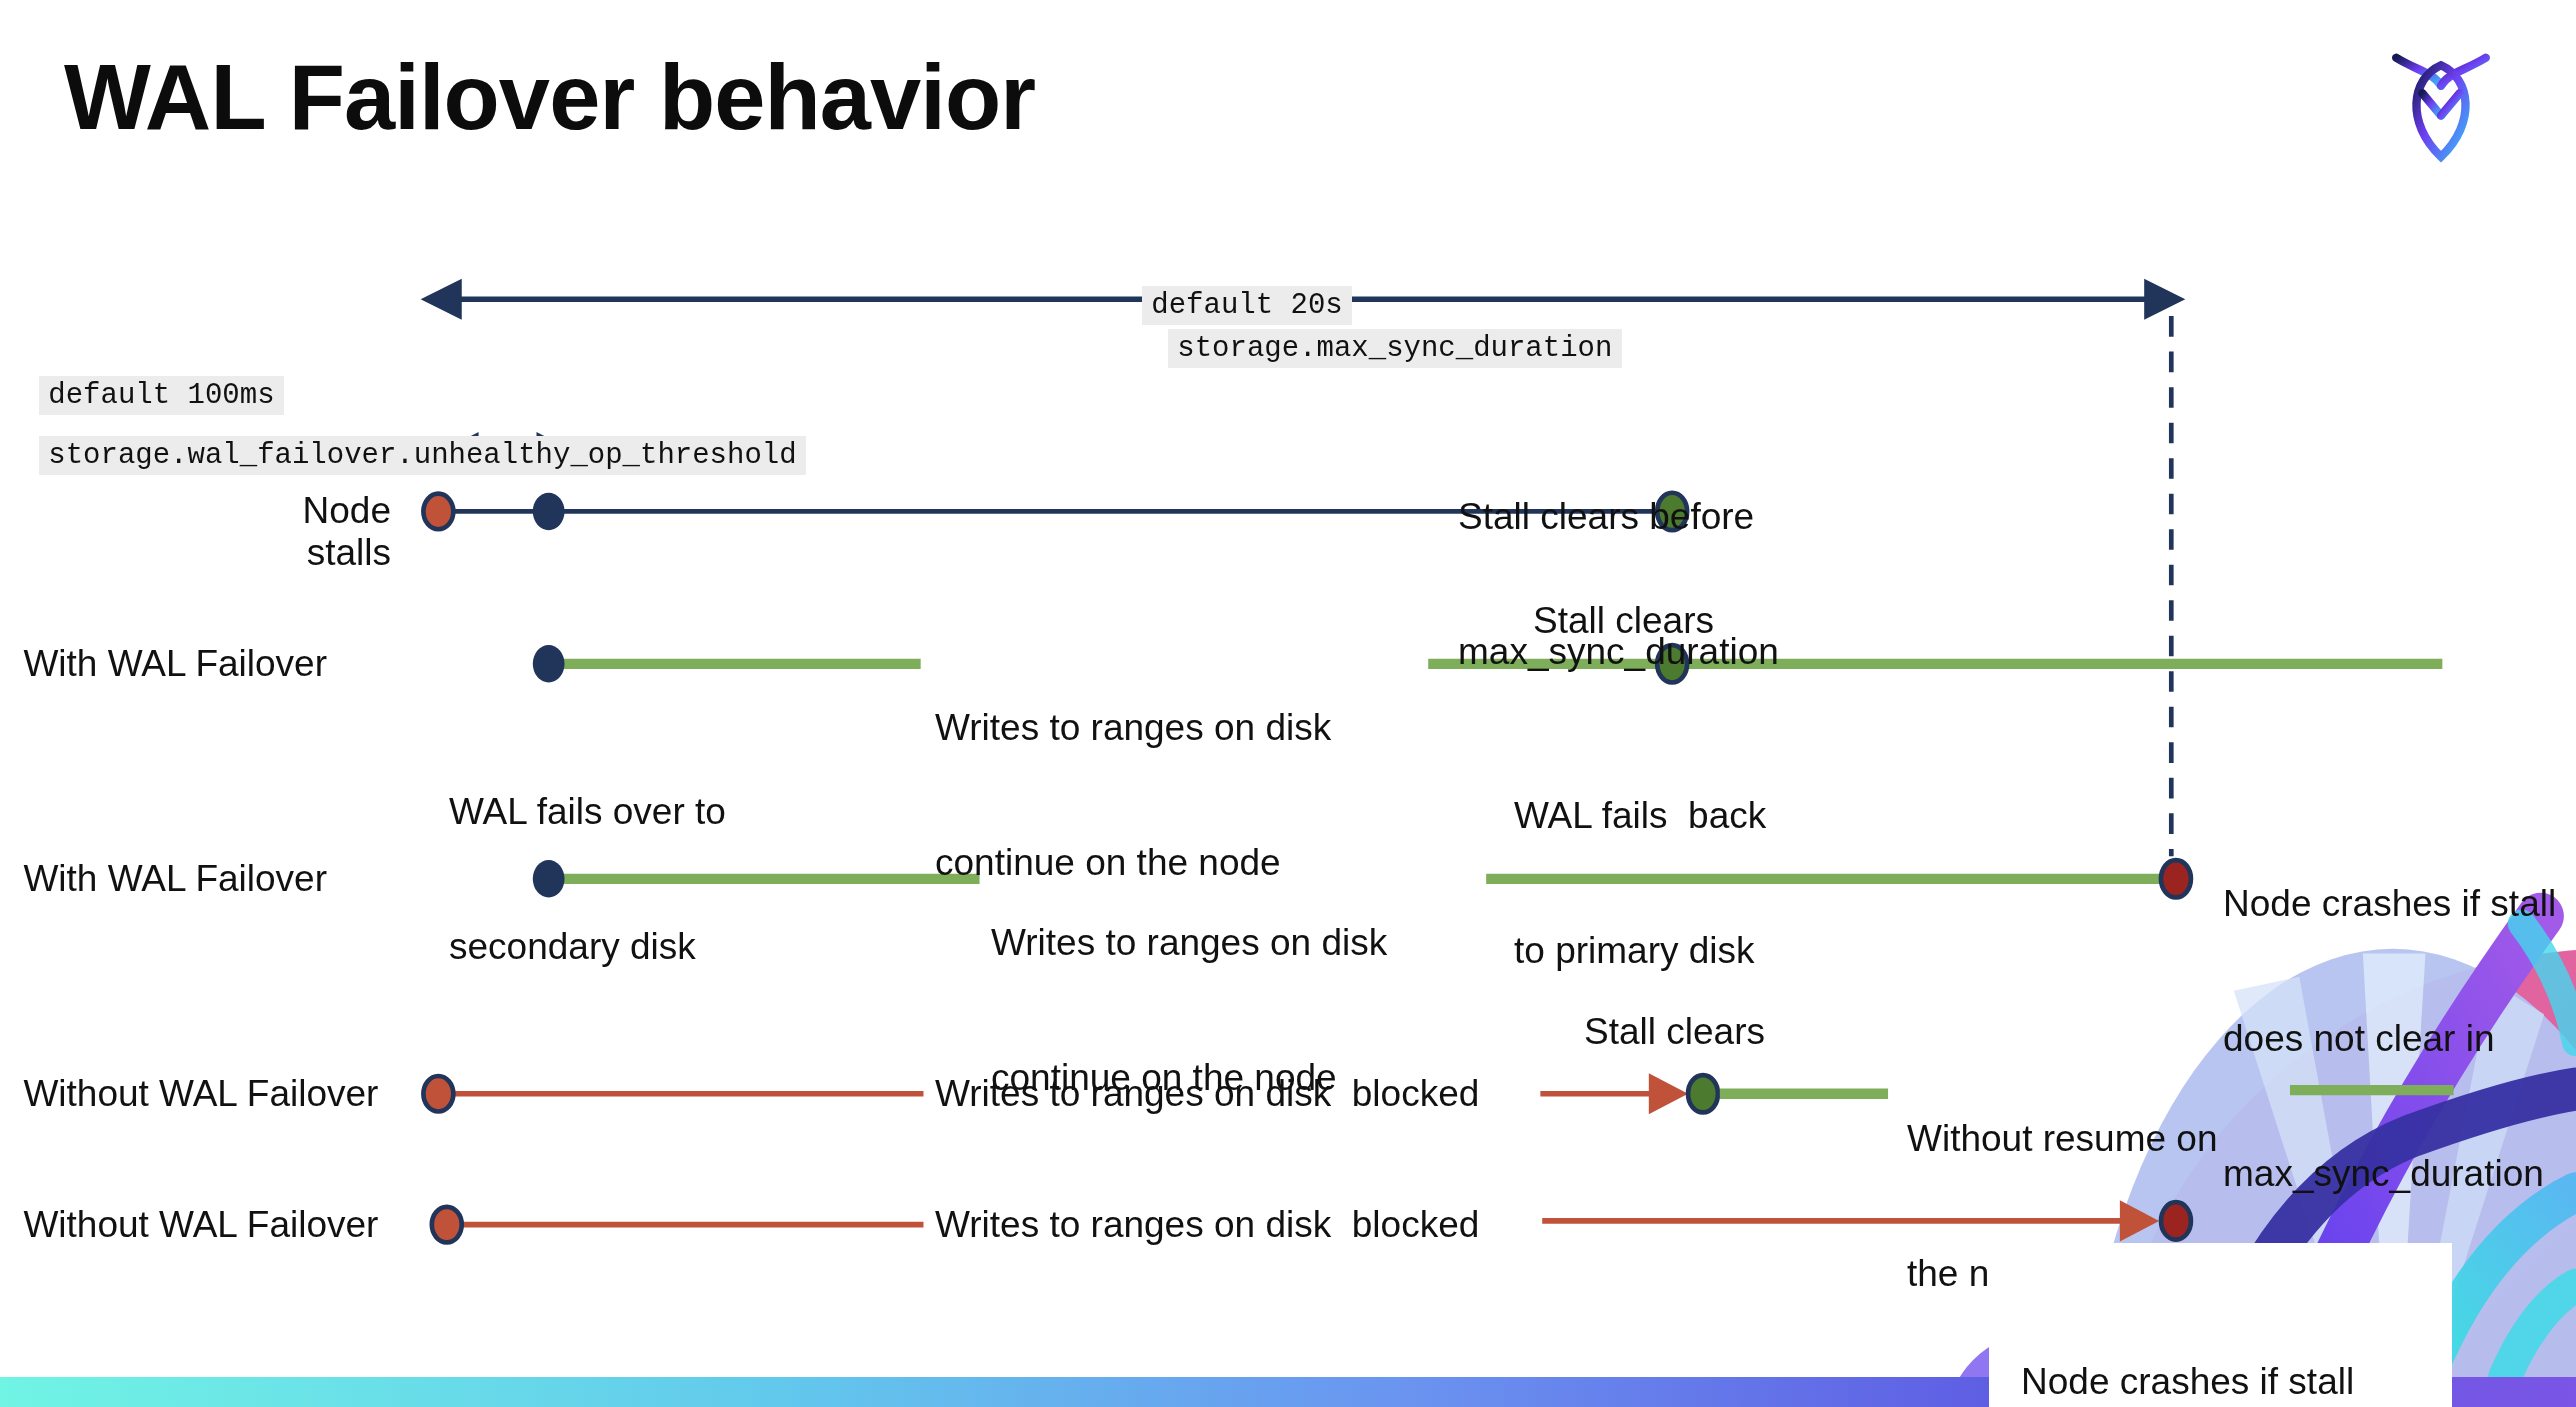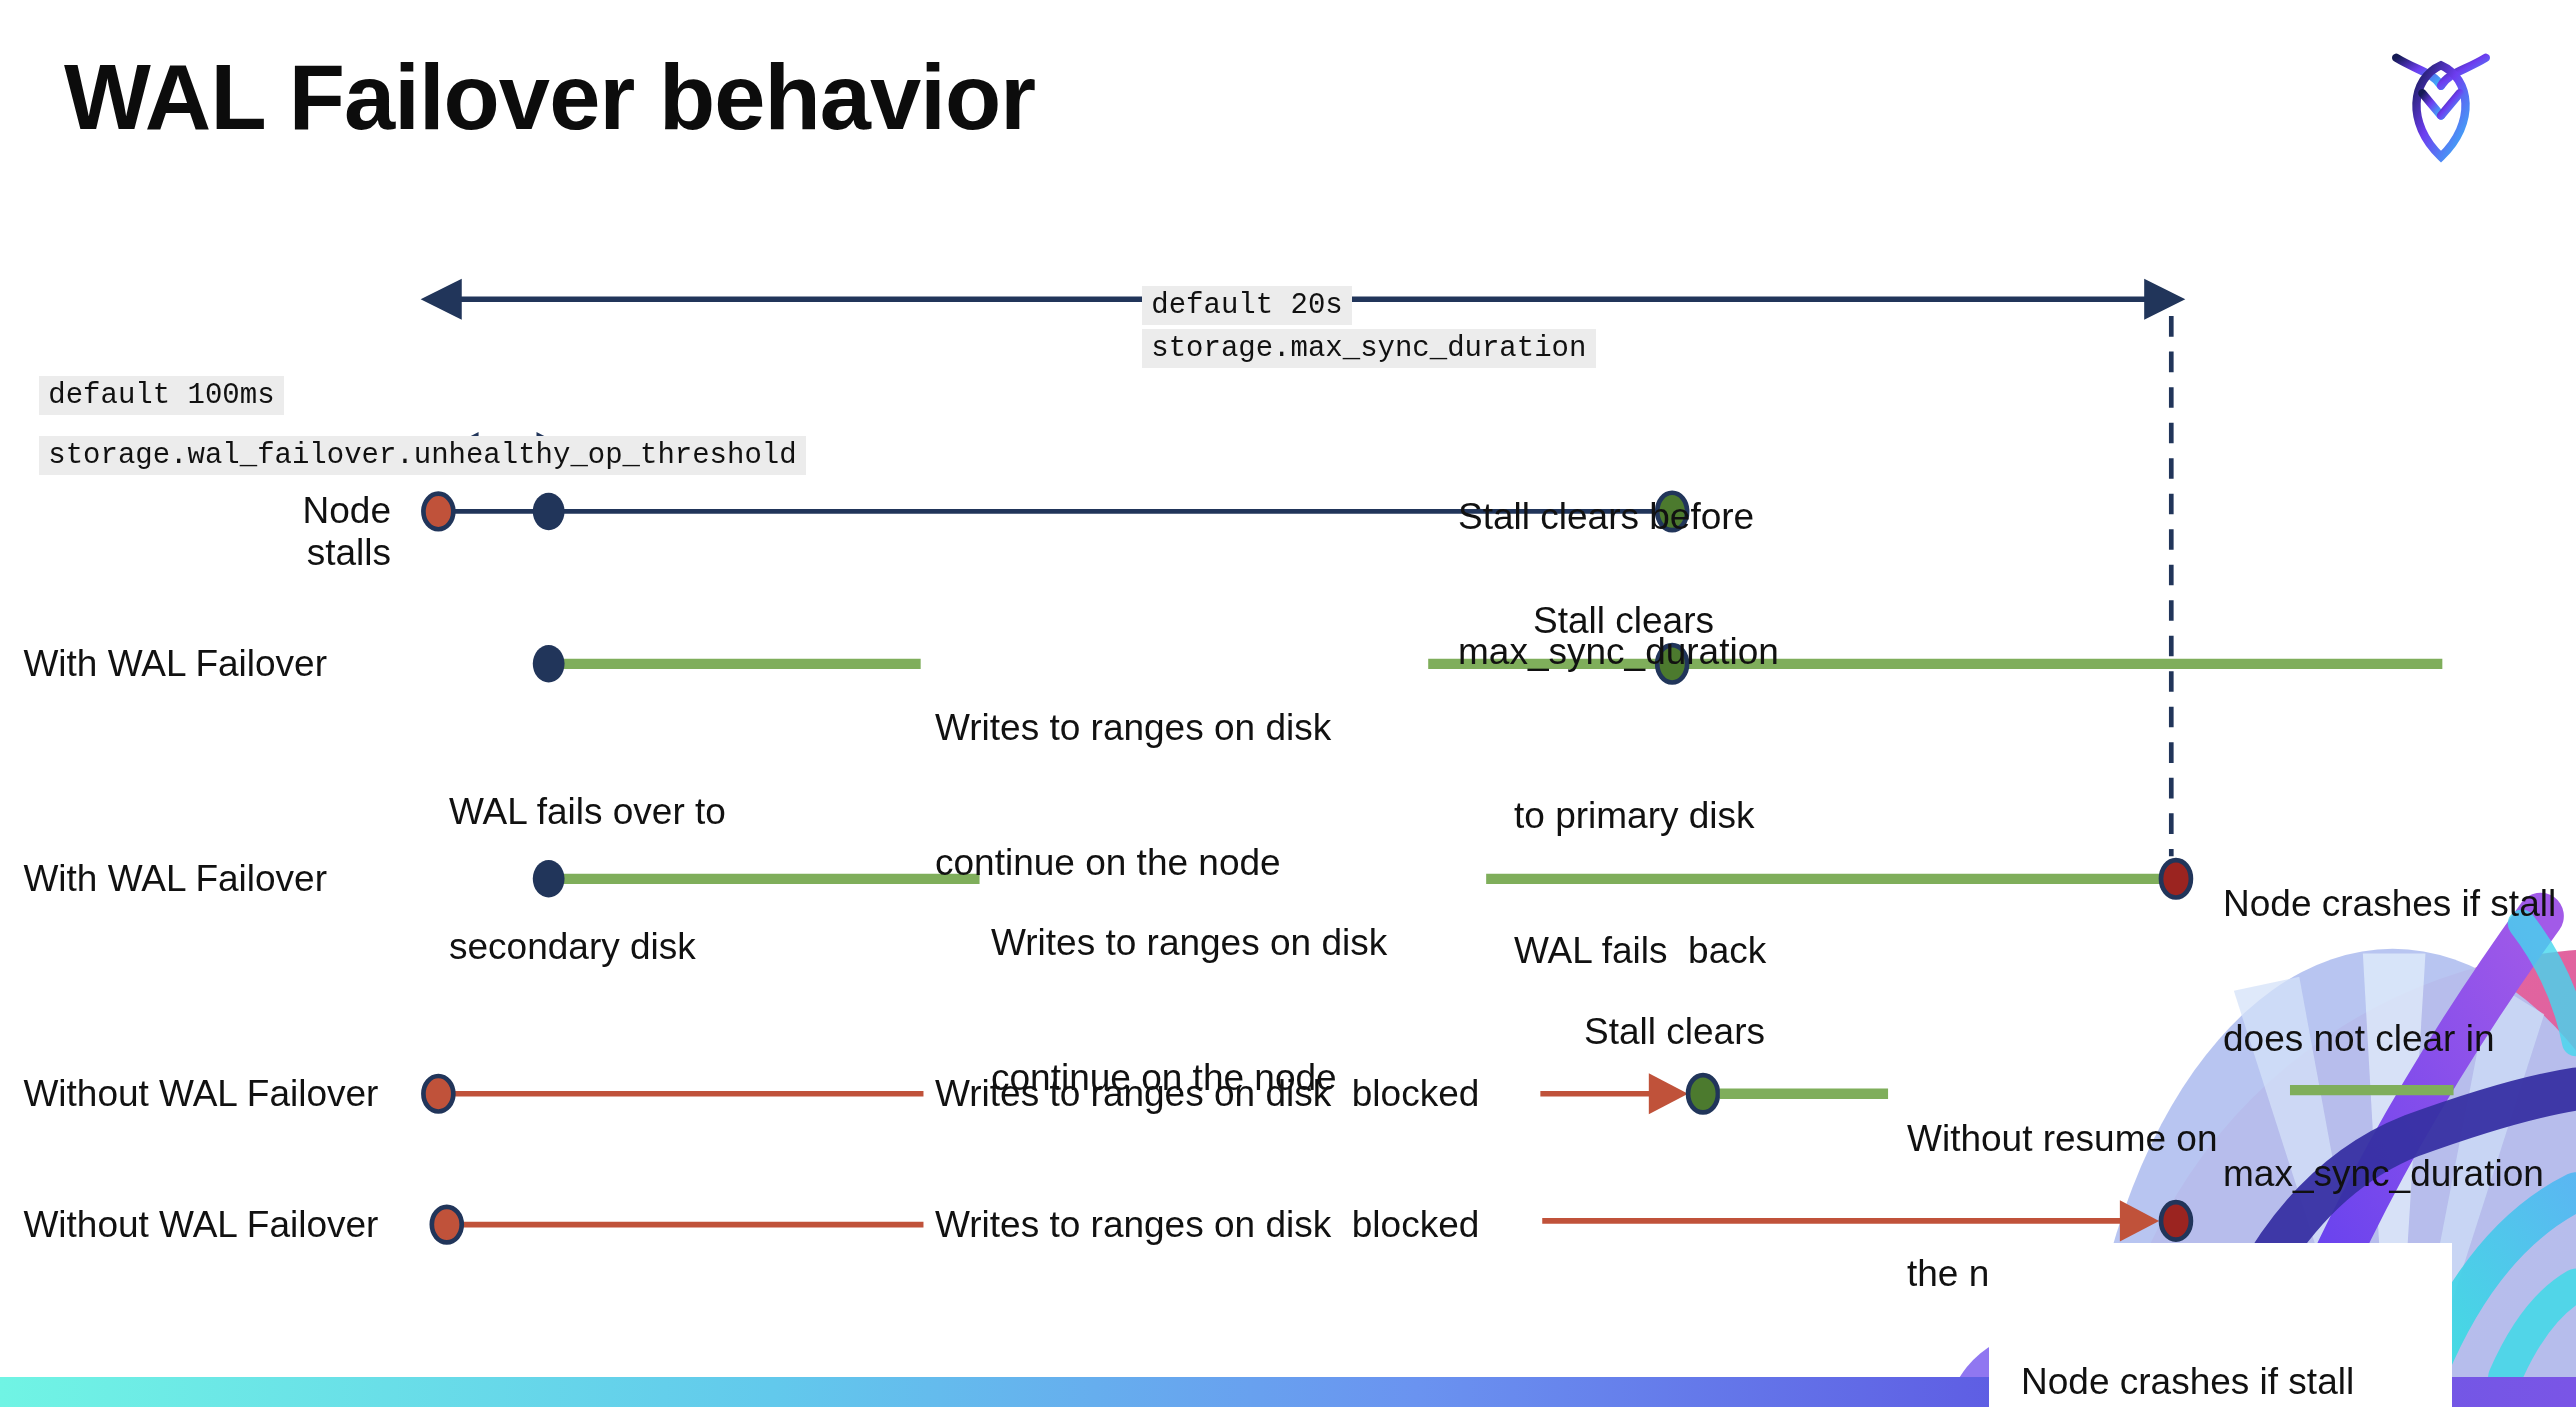--- a/index.html
+++ b/index.html
@@ -110,43 +110,43 @@
       <path d="M 12,22 C 35,36 52,38 60,52"></path>
       <path d="M 108,22 C 85,36 68,38 60,52"></path>
       <path d="M 60,30 C 92,44 98,92 60,128 C 22,92 28,44 60,30 Z"></path>
       <path d="M 60,126 L 60,84"></path>
       <path d="M 60,84 L 40,60"></path>
       <path d="M 60,84 L 80,60"></path>
     </g>
   </svg>
 
   <div class="abs mono" style="left:1142px;top:258px;">default 20s</div>
-  <div class="abs mono" style="left:1142px;top:301px;">storage.max_sync_duration</div>
+  <div class="abs mono" style="left:1168px;top:301px;">storage.max_sync_duration</div>
   <div class="abs mono" style="left:39px;top:348px;text-align:right;">default 100ms</div>
   <div class="abs mono" style="left:39px;top:408px;">storage.wal_failover.unhealthy_op_threshold</div>
 
   <div class="abs rowlabel right" style="left:213px;top:490px;width:178px;">Node stalls</div>
   <div class="abs txt center" style="left:1458px;top:404px;width:453px;">
     <div>Stall clears before</div>
     <div>max_sync_duration</div>
   </div>
 
   <div class="abs rowlabel" style="left:23.4px;top:643px;">With WAL Failover</div>
   <div class="abs txt center" style="left:449px;top:699px;width:365px;">
     <div>WAL fails over to</div>
     <div>secondary disk</div>
   </div>
   <div class="abs txt center" style="left:935px;top:615px;width:449px;">
     <div>Writes to ranges on disk</div>
     <div>continue on the node</div>
   </div>
   <div class="abs txt center" style="left:1533px;top:598px;width:280px;">Stall clears</div>
   <div class="abs txt center" style="left:1514px;top:703px;width:365px;">
+    <div>WAL fails  back</div>
     <div>to primary disk</div>
-    <div>WAL fails  back</div>
   </div>
 
   <div class="abs rowlabel" style="left:23.4px;top:858px;">With WAL Failover</div>
   <div class="abs txt center" style="left:991px;top:830px;width:449px;">
     <div>Writes to ranges on disk</div>
     <div>continue on the node</div>
   </div>
   <div class="abs txt" style="left:2223px;top:791px;width:374px;">
     <div>Node crashes if stall</div>
     <div>does not clear in</div>

